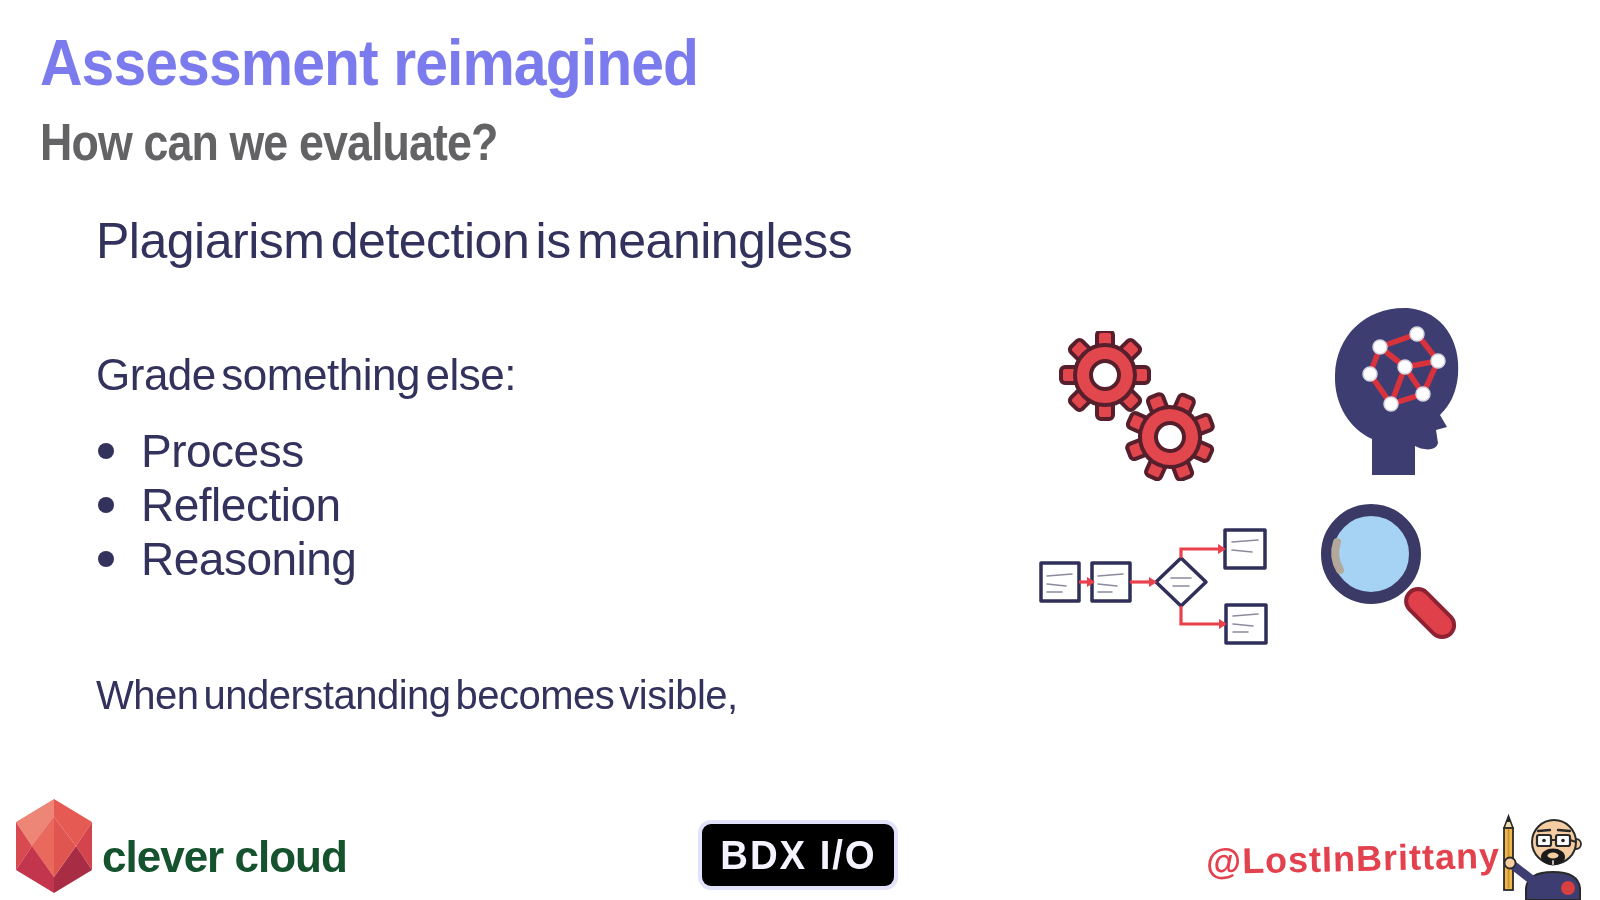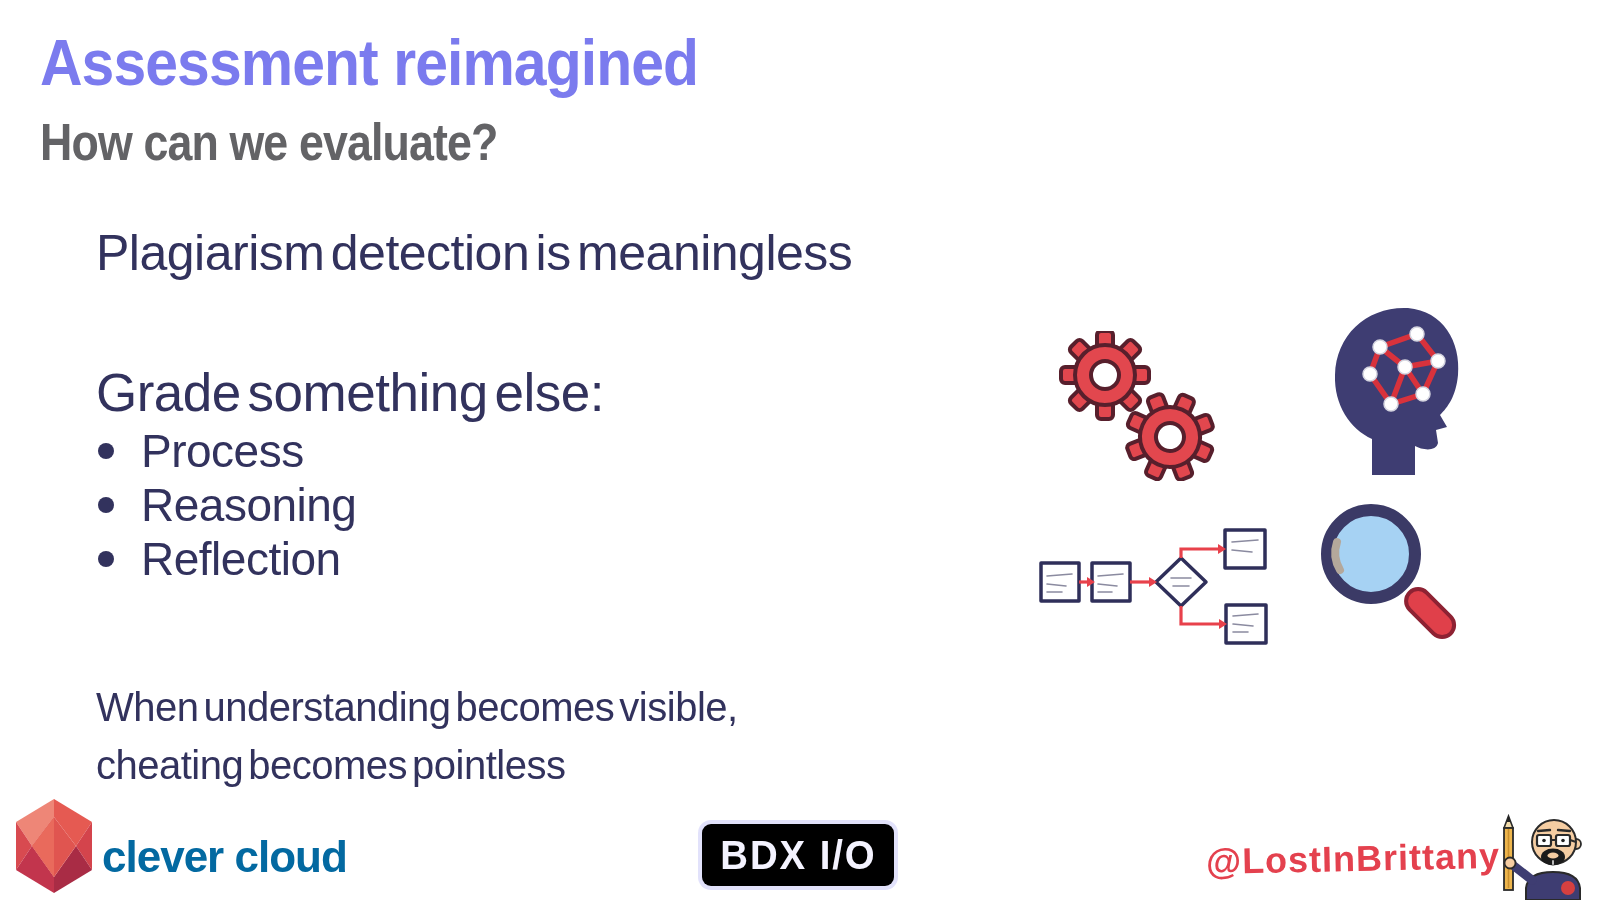--- a/index.html
+++ b/index.html
@@ -14,28 +14,28 @@
     letter-spacing: -1px; transform: scaleX(0.92); transform-origin: left top;
     white-space: nowrap;
   }
   .subtitle {
     position: absolute; left: 40px; top: 112px;
     font-size: 52px; font-weight: bold; color: #636366;
     letter-spacing: -1px; transform: scaleX(0.86); transform-origin: left top;
     white-space: nowrap;
   }
 
-  .bodytext { color: #32325d; white-space: nowrap; margin-top: 12px; }
+  .bodytext { color: #32325d; white-space: nowrap; }
   .statement {
     position: absolute; left: 96px; top: 212px;
     font-size: 50px; word-spacing: -0.14em; letter-spacing: -0.5px;
   }
   .grade-heading {
     position: absolute; left: 96px; top: 350px;
-    font-size: 53px; word-spacing: -0.14em; letter-spacing: -0.5px;
+    font-size: 44px; word-spacing: -0.14em; letter-spacing: -0.5px;
   }
   .bullet-list {
     position: absolute; left: 98px; top: 424px; list-style: none; text-align: center;
   }
   .bullet-list li {
     display: flex; align-items: center; height: 54px;
     font-size: 46px; color: #32325d; letter-spacing: -0.5px;
   }
   .bullet-dot {
     width: 16px; height: 16px; border-radius: 50%;
@@ -49,21 +49,21 @@
 
   .illus { position: absolute; }
   .illus-gears     { left: 1058px; top: 331px; }
   .illus-head      { left: 1328px; top: 301px; }
   .illus-flowchart { left: 1038px; top: 526px; }
   .illus-magnifier { left: 1313px; top: 498px; }
 
   .footer-logo { position: absolute; left: 12px; top: 797px; }
   .brand-name {
     position: absolute; left: 102px; top: 832px;
-    font-size: 44px; font-weight: bold; color: #0369a1;
+    font-size: 44px; font-weight: bold; color: #14532d;
     letter-spacing: -1px; white-space: nowrap;
   }
   .badge {
     position: absolute; left: 702px; top: 824px; width: 192px; height: 62px;
     background: #000000; border-radius: 9px;
     box-shadow: 0 0 0 4px rgba(123,123,238,0.22);
     display: flex; align-items: center; justify-content: center;
   }
   .badge span {
     color: #f4f3ff; font-size: 40px; font-weight: bold;
@@ -88,31 +88,30 @@
 
   <div class="bodytext grade-heading">Grade something else:</div>
 
   <ul class="bullet-list">
     <li>
       <span class="bullet-dot"></span>
       <span>Process</span>
     </li>
     <li>
       <span class="bullet-dot"></span>
-      <span>Reasoning</span>
+      <span>Reflection</span>
     </li>
     <li>
       <span class="bullet-dot"></span>
-      <span>Reflection</span>
+      <span>Reasoning</span>
     </li>
   </ul>
 
   <div class="bodytext closing">
     <div>When understanding becomes visible,</div>
-    <div>cheating becomes pointless</div>
   </div>
 
   <svg class="illus illus-gears" width="160" height="150" viewBox="0 0 160 150">
     <g transform="translate(47,44)">
       <g fill="#e2474e" stroke="#571f2c" stroke-width="4" stroke-linejoin="round">
         <rect x="-8" y="-44" width="16" height="19" rx="4"></rect>
         <rect x="-8" y="-44" width="16" height="19" rx="4" transform="rotate(45)"></rect>
         <rect x="-8" y="-44" width="16" height="19" rx="4" transform="rotate(90)"></rect>
         <rect x="-8" y="-44" width="16" height="19" rx="4" transform="rotate(135)"></rect>
         <rect x="-8" y="-44" width="16" height="19" rx="4" transform="rotate(180)"></rect>

